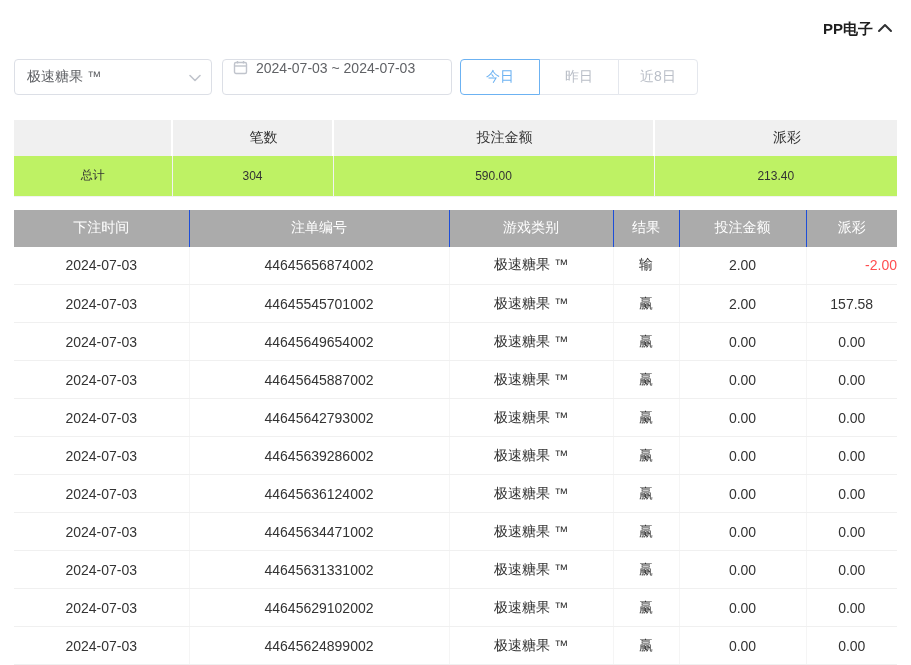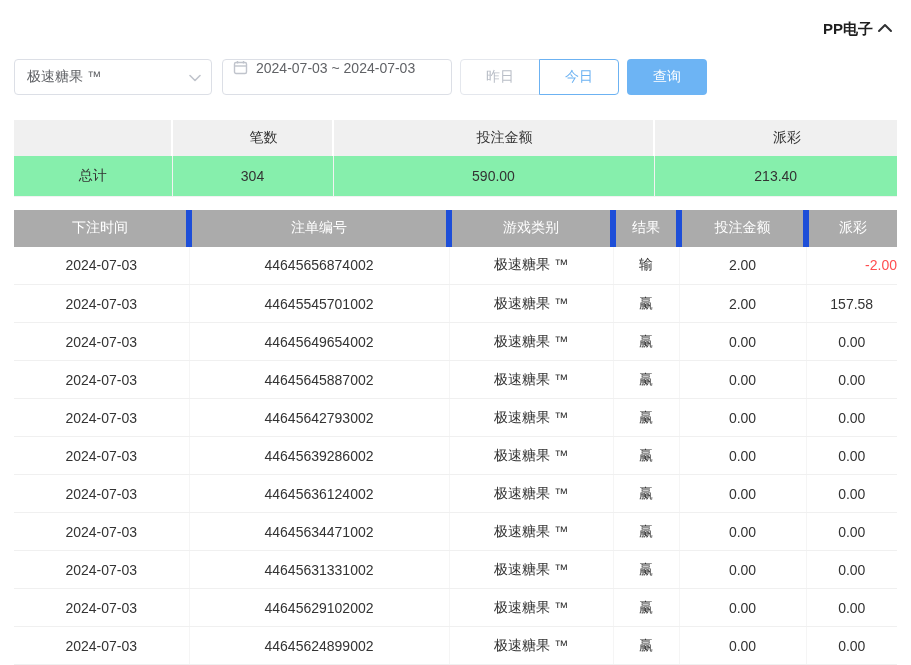--- a/index.html
+++ b/index.html
@@ -75,33 +75,33 @@
   
   .summary-table { margin-bottom: 13px; }
   .summary-table th {
     background: #f0f0f0; height: 36px;
     font-size: 14px; color: #333;
     border-right: 2px solid #ffffff;
     padding-left: 22px;
   }
   .summary-table th:last-child { border-right: none; }
   .summary-table td {
-    height: 40px; font-size: 14px; color: #333;
-    background: #86efac;
+    height: 40px; font-size: 12px; color: #333;
+    background: #bef264;
     border: 1px solid #f2f2f2;
     border-top: none;
   }
   .summary-table tr td:first-child { border-left: none; }
   .summary-table tr td:last-child { border-right: none; }
 
   
   .bet-table th {
     background: #ababab; color: #ffffff;
     height: 37px; font-size: 14px;
-    border-right: 6px solid #1d4ed8;
+    border-right: 1px solid #1d4ed8;
   }
   .bet-table th:last-child { border-right: none; }
   .bet-table td {
     height: 38px; font-size: 14px; color: #333;
     background: #fff;
     border-bottom: 1px solid #f0f0f0;
     border-right: 1px solid #f5f5f5;
   }
   .bet-table td:last-child { border-right: none; }
   .bet-table td.neg { color: #ff4d4f; text-align: right; }
@@ -138,25 +138,25 @@
           <rect x="1.5" y="2.5" width="12" height="11" rx="1.5" fill="none" stroke="#c0c4cc" stroke-width="1.4"></rect>
           <line x1="1.5" y1="6" x2="13.5" y2="6" stroke="#c0c4cc" stroke-width="1.4"></line>
           <line x1="4.5" y1="1" x2="4.5" y2="3.5" stroke="#c0c4cc" stroke-width="1.4"></line>
           <line x1="10.5" y1="1" x2="10.5" y2="3.5" stroke="#c0c4cc" stroke-width="1.4"></line>
         </svg>
       </span>
       <span>2024-07-03 ~ 2024-07-03</span>
     </div>
 
     <div class="btn-group">
+      <button class="quick-btn active">今日</button>
       <button class="quick-btn">昨日</button>
-      <button class="quick-btn active">今日</button>
+      <button class="quick-btn">近8日</button>
     </div>
 
-    <button class="search-btn">查询</button>
   </div>
 
   <table class="summary-table">
     <colgroup>
         <col style="width:158px">
         <col style="width:161px">
         <col style="width:321px">
         <col style="width:243px">
       </colgroup>
     <thead>

